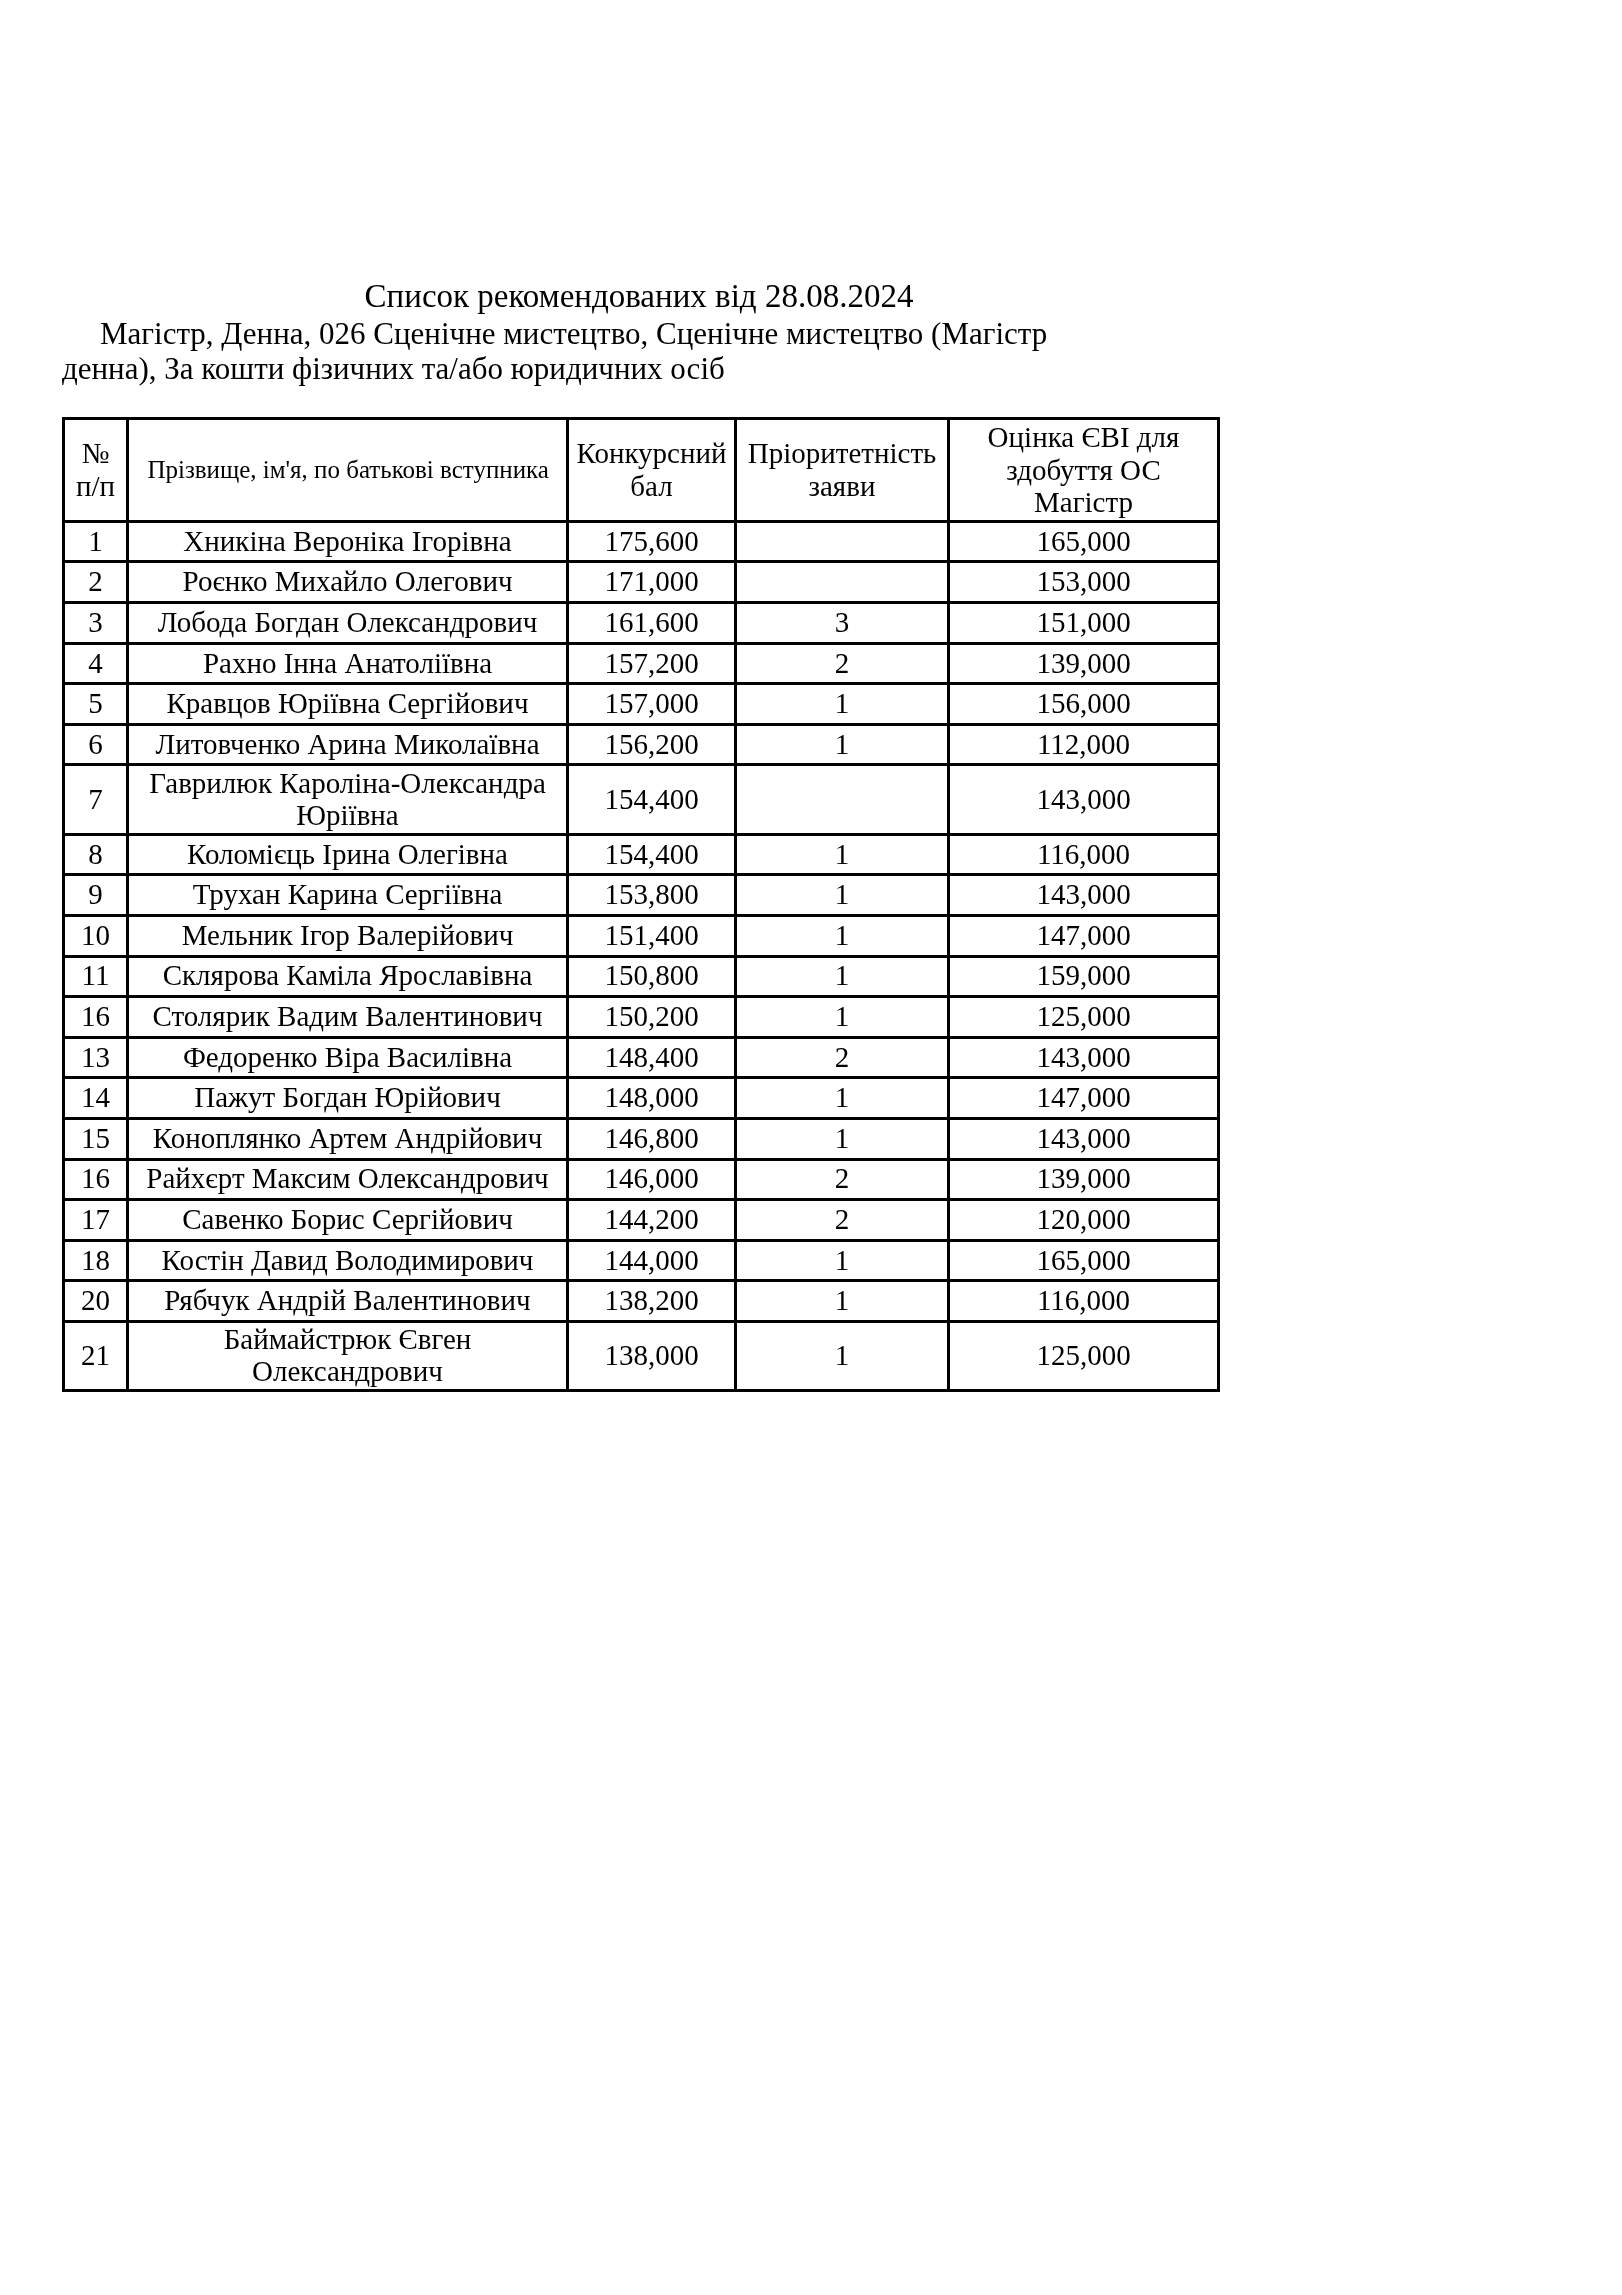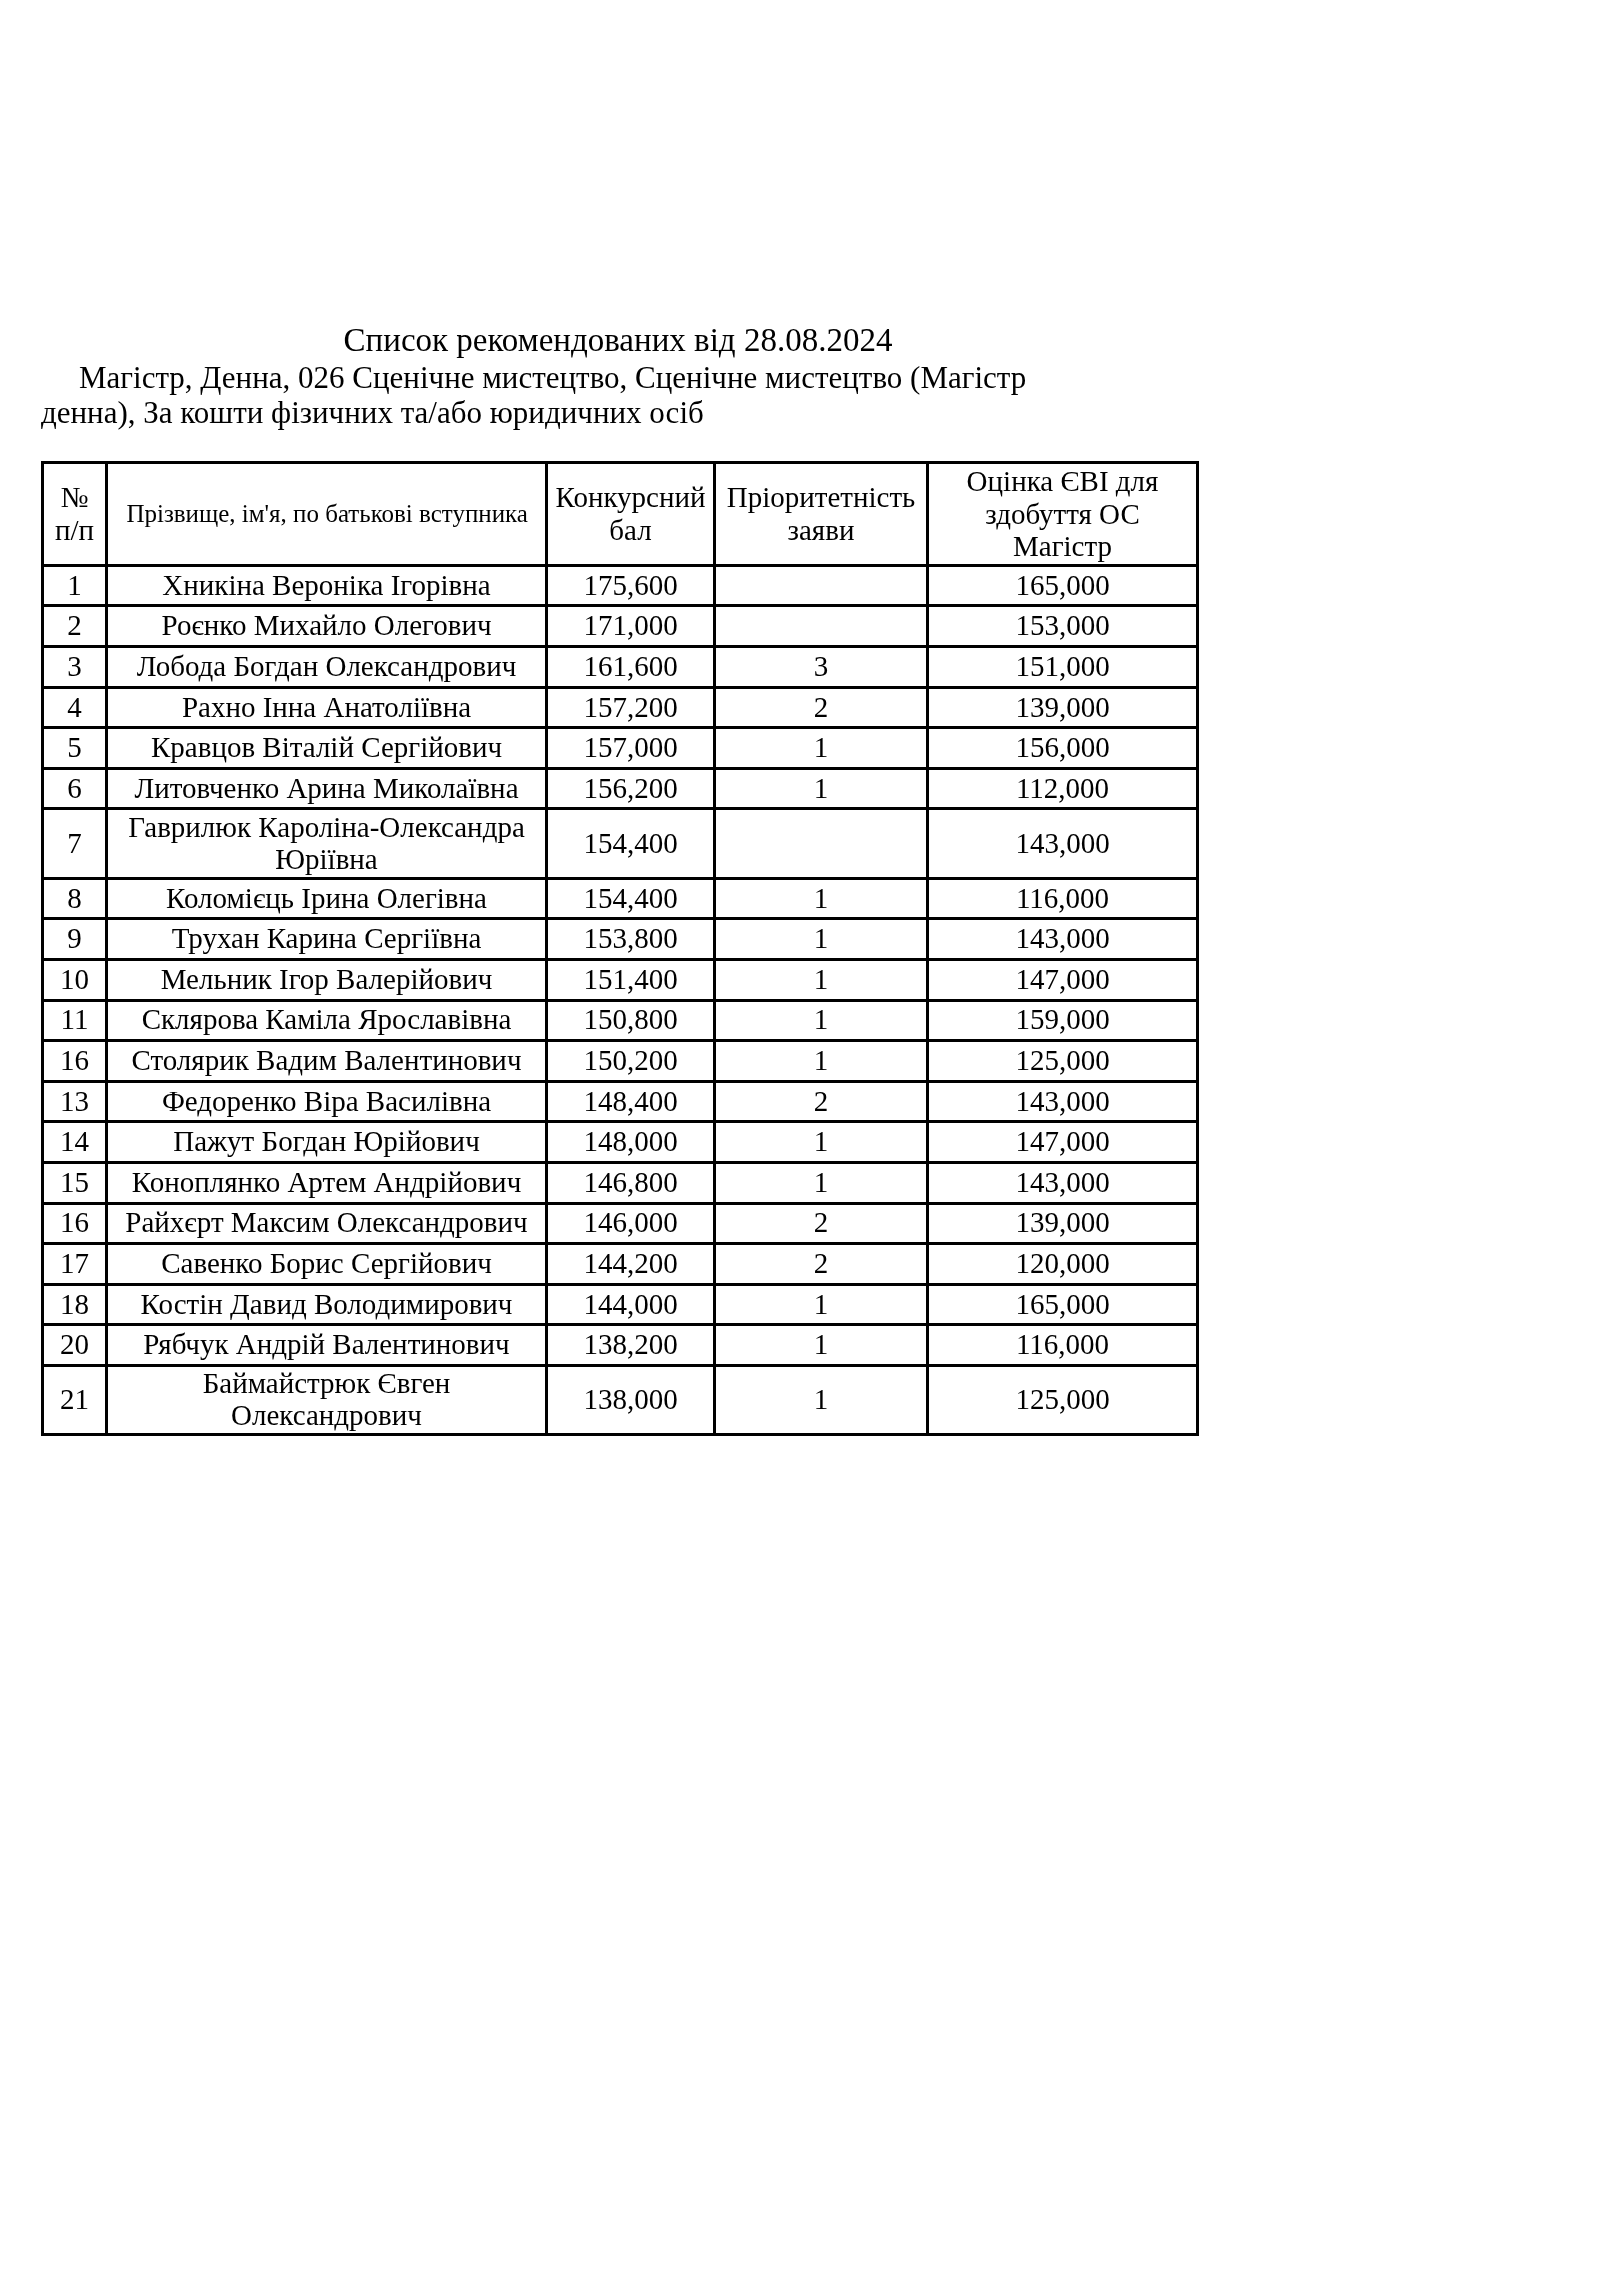--- a/index.html
+++ b/index.html
@@ -15,23 +15,22 @@
   }
   .page {
     position: relative;
     width: 1623px;
     height: 2295px;
     background: #ffffff;
     overflow: hidden;
   }
   .content {
     padding-top: 278px;
-    padding-left: 41px;
-    width: 1154px;
-    margin-top: 44px;
+    padding-left: 62px;
+    width: 1154px;
   }
   .doc-title {
     width: 1154px;
     text-align: center;
     font-size: 33px;
     line-height: 1.14;
     font-weight: normal;
     white-space: nowrap;
   }
   .doc-subtitle {
@@ -139,21 +138,21 @@
         </tr>
         <tr>
           <td class="c-num">4</td>
           <td class="c-name">Рахно Інна Анатоліївна</td>
           <td class="c-score">157,200</td>
           <td class="c-prio">2</td>
           <td class="c-evi">139,000</td>
         </tr>
         <tr>
           <td class="c-num">5</td>
-          <td class="c-name">Кравцов Віталій Сергійович</td>
+          <td class="c-name">Кравцов Юріївна Сергійович</td>
           <td class="c-score">157,000</td>
           <td class="c-prio">1</td>
           <td class="c-evi">156,000</td>
         </tr>
         <tr>
           <td class="c-num">6</td>
           <td class="c-name">Литовченко Арина Миколаївна</td>
           <td class="c-score">156,200</td>
           <td class="c-prio">1</td>
           <td class="c-evi">112,000</td>

